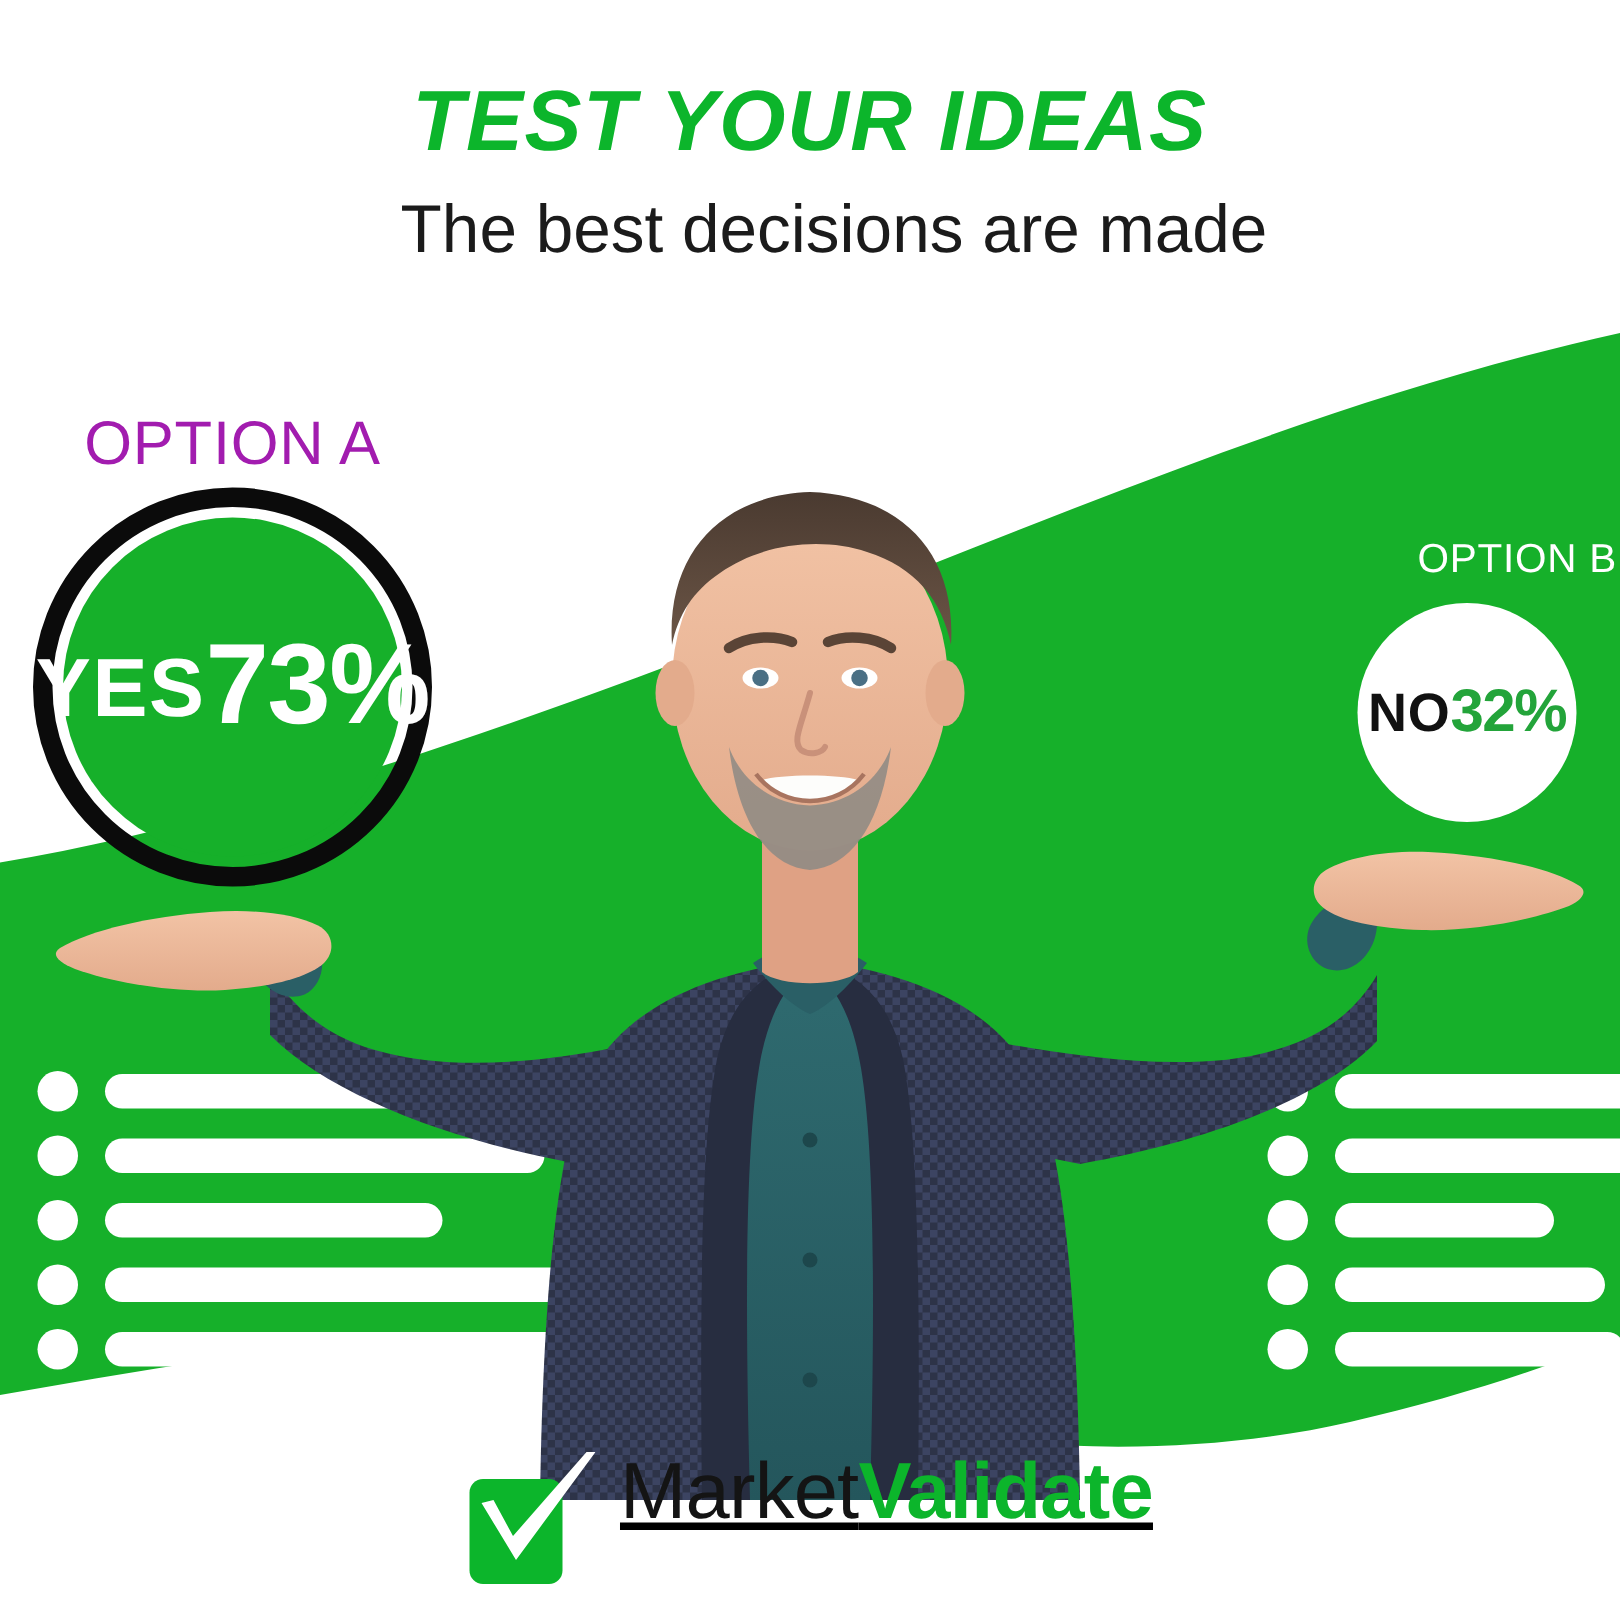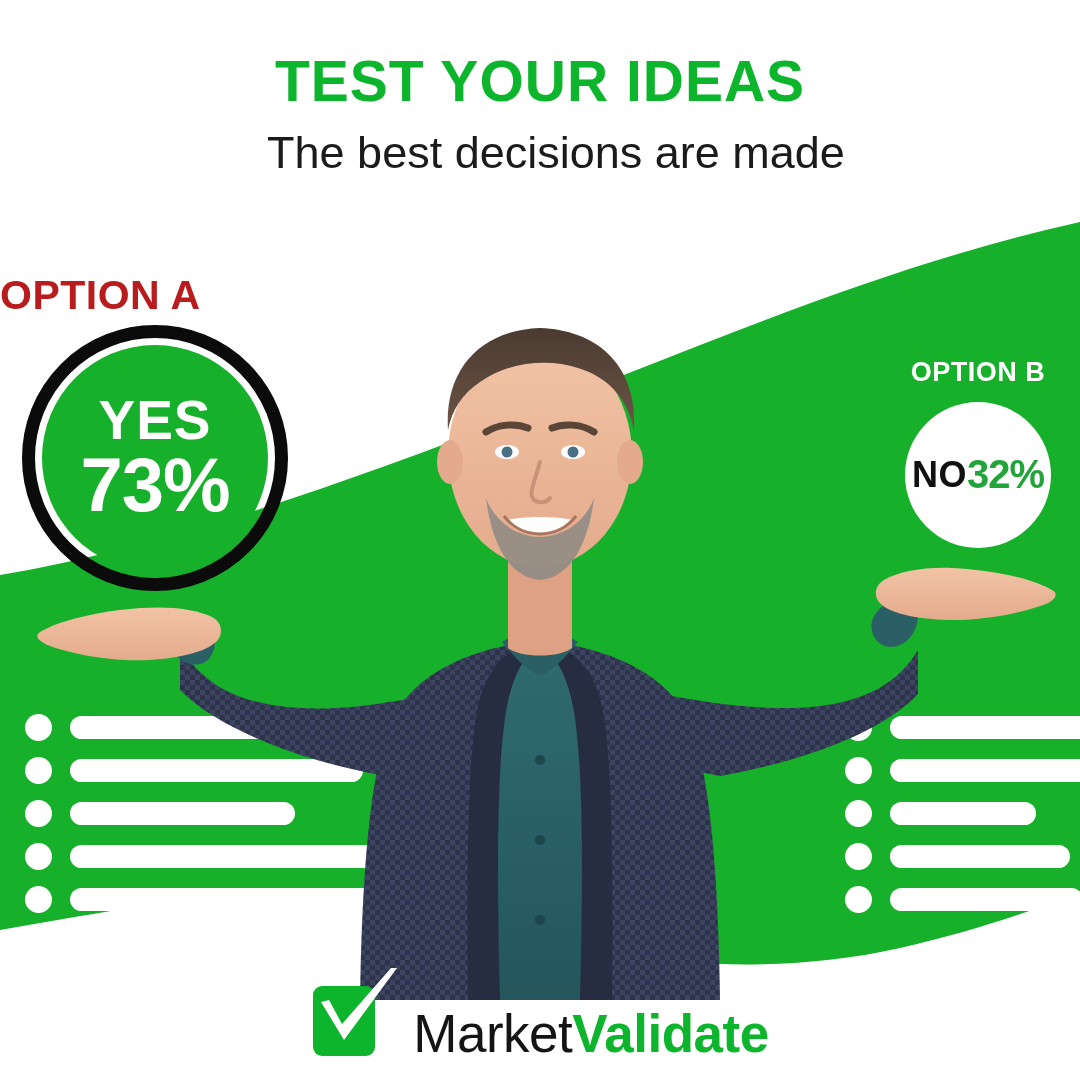--- a/index.html
+++ b/index.html
@@ -16,59 +16,60 @@
   #bg-green{position:absolute;inset:0;width:1080px;height:1080px;}
 
   
   #headline{
     position:absolute;top:52px;left:0;width:1080px;
     text-align:center;
     font-size:57px;font-weight:bold;letter-spacing:1px;
     color:#0cb52b;
     line-height:1.05;
     z-index:6;
+    font-style:italic;
   }
   #subheadline{
     position:absolute;top:126px;left:0;width:1080px;
     text-align:center;
     font-size:45px;font-weight:400;
     color:#1b1b1b;
     line-height:1.18;
     z-index:6;
   }
   #subheadline .l{display:block;padding-left:32px;}
 
   
   #optionA-wrap{position:absolute;left:0px;top:272px;width:310px;height:320px;z-index:7;}
   #optionA-label{
-    position:absolute;left:0;top:0;width:310px;text-align:left;
-    font-size:41px;font-weight:bold;color:#b91c1c;letter-spacing:0.5px;
+    position:absolute;left:0;top:0;width:310px;text-align:center;
+    font-size:41px;font-weight:normal;color:#a21caf;letter-spacing:0.5px;
   }
   #optionA-ring{
     position:absolute;left:22px;top:53px;
     width:266px;height:266px;border-radius:50%;
     border:13px solid #0b0b0b;
     box-sizing:border-box;
   }
   #optionA-disc{
     position:absolute;left:42px;top:73px;
     width:226px;height:226px;border-radius:50%;
     background:#16b02a;
-    display:flex;flex-direction:column;
+    display:flex;flex-direction:row;
     align-items:center;justify-content:center;
     color:#fff;
   }
   #optionA-yes{font-size:55px;font-weight:bold;line-height:1;letter-spacing:1px;}
   #optionA-pct{font-size:76px;font-weight:bold;line-height:1.02;margin-top:-2px;letter-spacing:-1px;}
 
   
   #optionB-wrap{position:absolute;left:878px;top:357px;width:200px;height:200px;z-index:7;}
   #optionB-label{
-    position:absolute;left:0;top:0;width:200px;text-align:center;
-    font-size:27px;font-weight:bold;color:#ffffff;letter-spacing:0.5px;
+    position:absolute;left:0;top:0;width:200px;text-align:right;
+    font-size:27px;font-weight:normal;color:#ffffff;letter-spacing:0.5px;
   }
   #optionB-disc{
     position:absolute;left:27px;top:45px;
     width:146px;height:146px;border-radius:50%;
     background:#ffffff;
     display:flex;flex-direction:row;
     align-items:center;justify-content:center;
   }
   #optionB-no{font-size:36px;font-weight:bold;color:#111;line-height:1;letter-spacing:0.5px;}
   #optionB-pct{font-size:40px;font-weight:bold;color:#23a43a;line-height:1.02;margin-top:-2px;letter-spacing:-1px;}
@@ -80,22 +81,23 @@
   .bul-bar{height:23px;border-radius:12px;background:#fff;margin-left:18px;}
   #bullets-left{left:25px;top:712px;}
   #bullets-right{left:845px;top:712px;}
 
   
   #person{position:absolute;left:0;top:0;width:1080px;height:1080px;z-index:5;pointer-events:none;}
 
   
   #logo-wrap{
     position:absolute;left:0;top:968px;width:1080px;
-    display:flex;align-items:flex-end;justify-content:center;
+    display:flex;align-items:flex-start;justify-content:center;
     z-index:8;
+    text-decoration:underline;
   }
   #logo-mark{width:86px;height:92px;flex:none;margin-right:16px;}
   #logo-text{font-size:53px;font-weight:bold;letter-spacing:-0.5px;line-height:1;}
   #logo-text .t1{color:#141414;font-weight:400;}
   #logo-text .t2{color:#0cb52b;font-weight:bold;}
 </style>
 </head>
 <body>
 
 <div id="poster">

